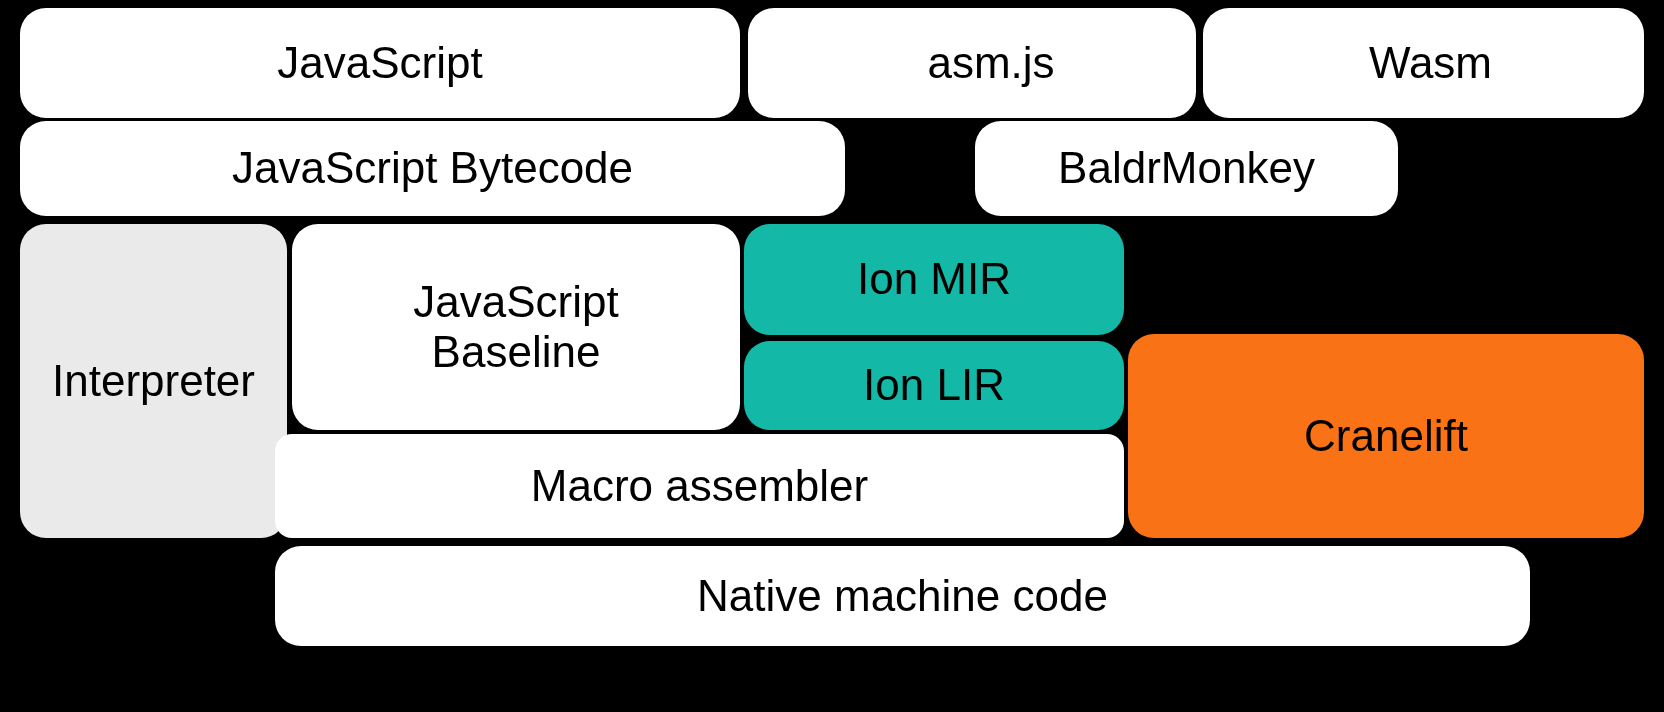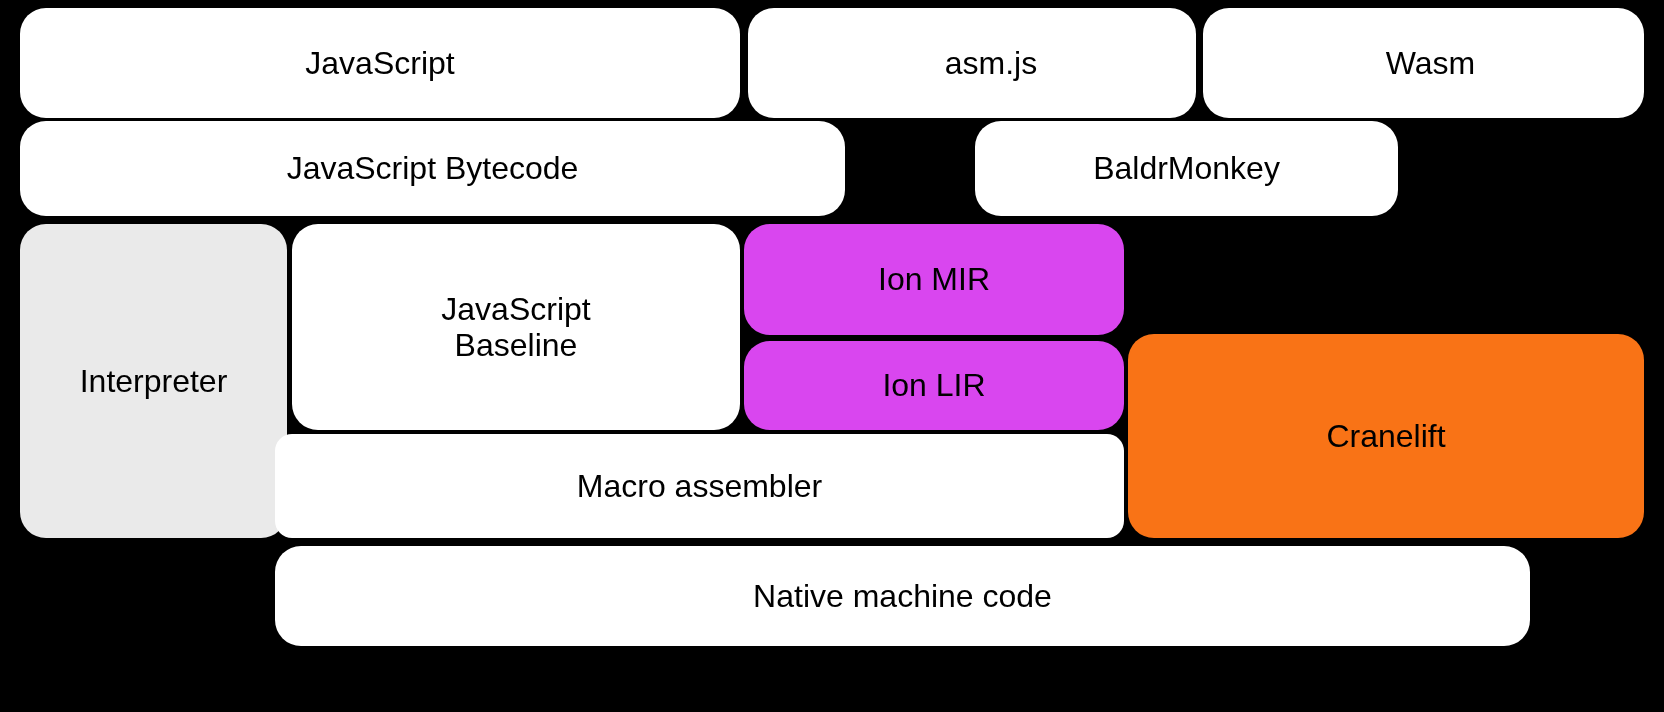--- a/index.html
+++ b/index.html
@@ -17,30 +17,30 @@
   }
   .box {
     position: absolute;
     box-sizing: border-box;
     display: flex;
     align-items: center;
     justify-content: center;
     text-align: center;
     border-radius: 26px;
     color: #000000;
-    font-size: 32px;
+    font-size: 44px;
     font-weight: 400;
     line-height: 1.14;
     letter-spacing: 0px;
     white-space: pre-line;
     padding: 2px 10px;
   }
   .fill-white  { background: #ffffff; }
   .fill-gray   { background: #eaeaea; }
-  .fill-green  { background: #d946ef; }
+  .fill-green  { background: #14b8a6; }
   .fill-pink   { background: #f97316; }
 </style>
 </head>
 <body>
 
 <div id="stage">
 
   <div class="box fill-white" style="left:20px; top:8px; width:720px; height:110px;">JavaScript</div>
 
   <div class="box fill-white" style="left:748px; top:8px; width:448px; height:110px;padding-left:48px;">asm.js</div>

